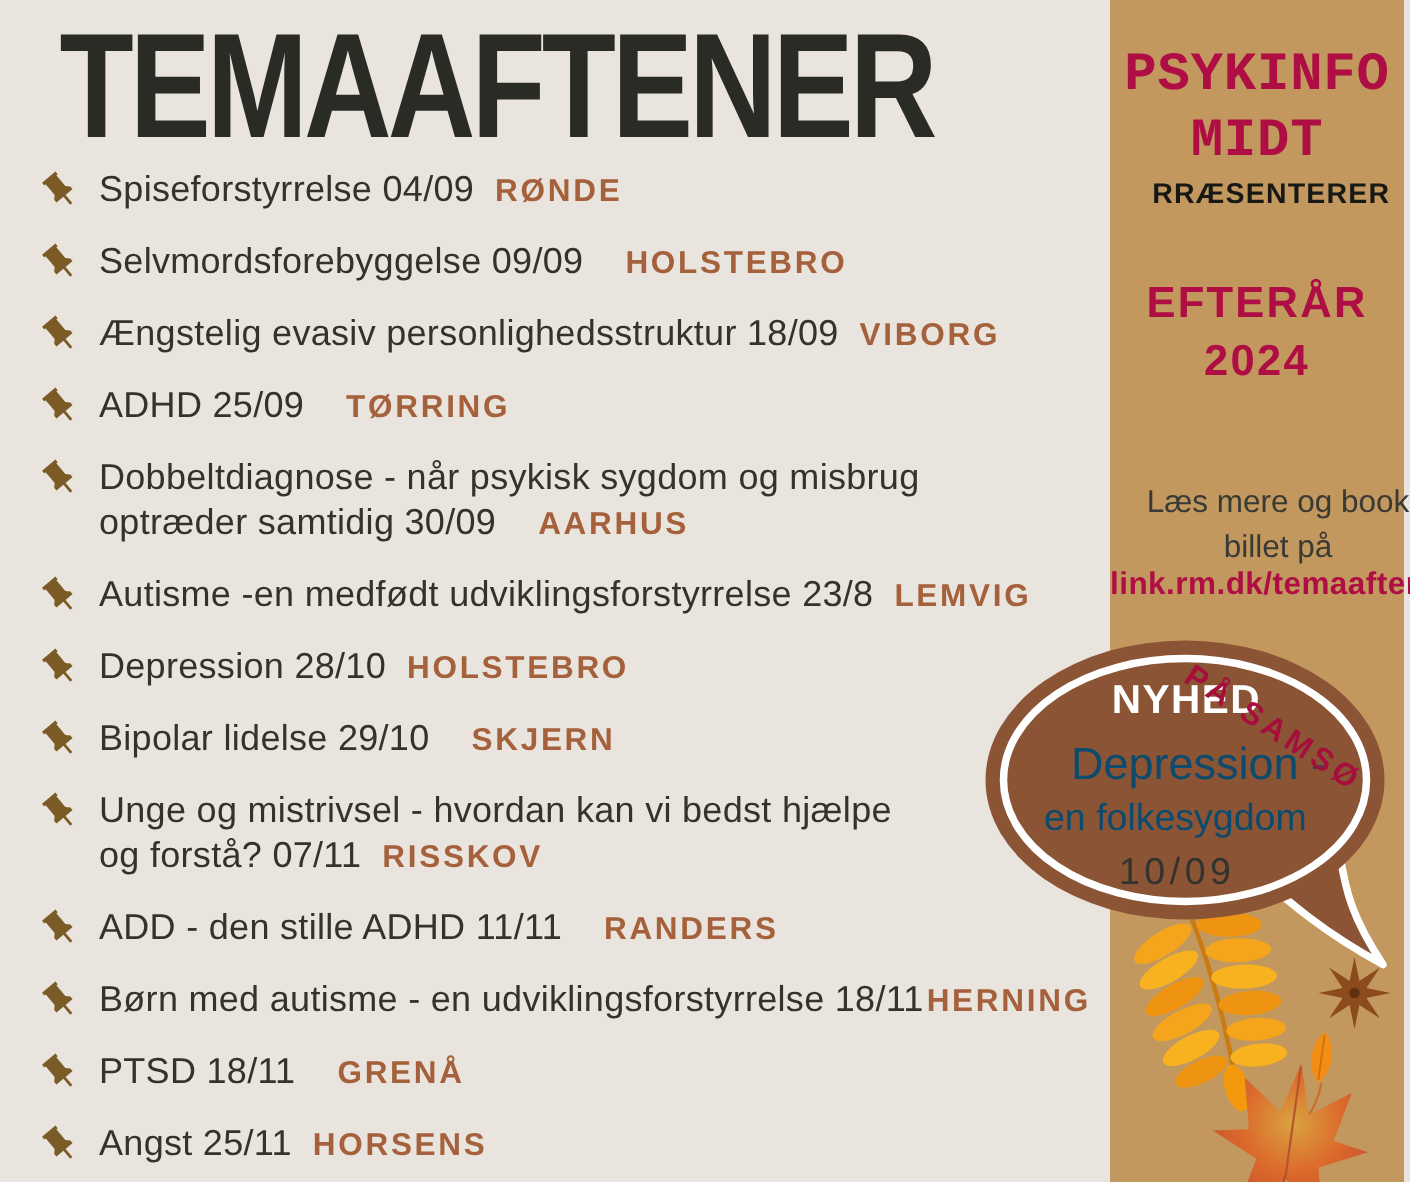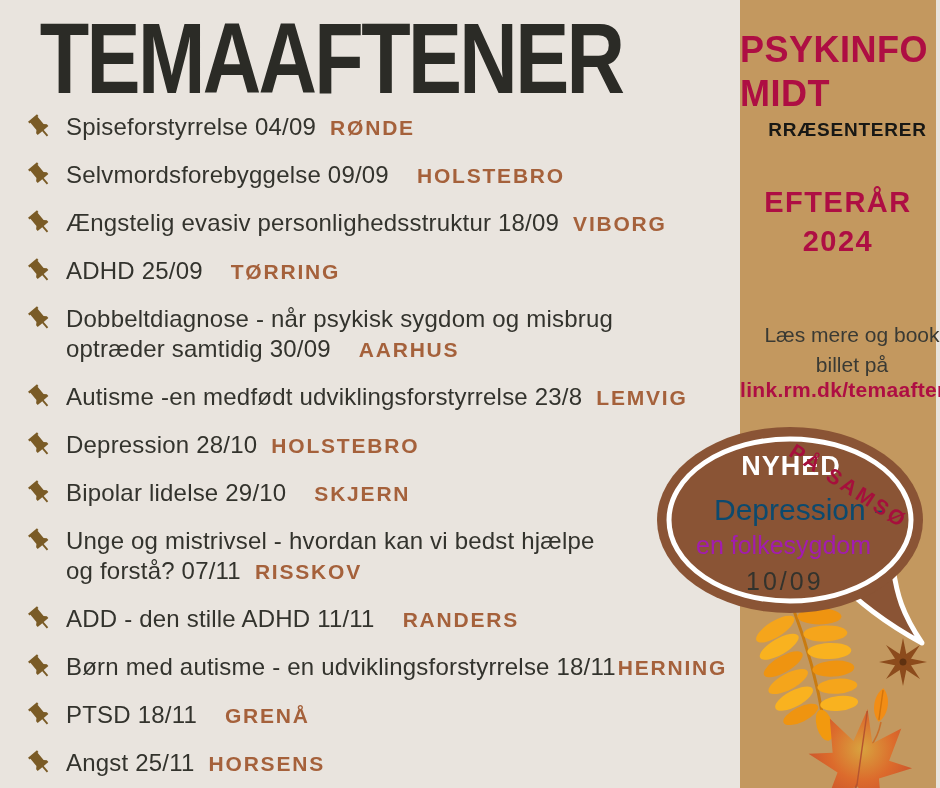--- a/index.html
+++ b/index.html
@@ -33,38 +33,38 @@
   }
   .event:nth-child(2) .loc,
   .event:nth-child(4) .loc,
   .event:nth-child(5) .loc,
   .event:nth-child(8) .loc,
   .event:nth-child(10) .loc,
   .event:nth-child(12) .loc{margin-left:28px;}
   .event:nth-child(11) .loc{margin-left:2px;}
 
   
-  .sb-brand{position:absolute;left:740px;top:28px;width:196px;
-    color:#AE0E43;font-weight:bold;font-size:36px;line-height:44px;white-space:pre-line;letter-spacing:0.5px;}
+  .sb-brand{position:absolute;left:740px;top:28px;width:196px;text-align:center;
+    color:#AE0E43;font-weight:bold;font-size:36px;line-height:44px;white-space:pre-line;letter-spacing:0.5px;font-family:Liberation Mono, monospace;}
   .sb-presents{position:absolute;left:740px;top:119px;width:215px;text-align:center;
     color:#181815;font-weight:bold;font-size:19px;letter-spacing:0.8px;}
   .sb-season{position:absolute;left:740px;top:183px;width:196px;text-align:center;
     color:#AE0E43;font-weight:bold;font-size:29px;line-height:39px;letter-spacing:1.5px;white-space:pre-line;}
   .sb-info{position:absolute;left:740px;top:320px;width:224px;text-align:center;
     color:#3A3A34;font-size:21px;line-height:30px;white-space:pre-line;}
   .sb-link{position:absolute;left:740px;top:378px;width:196px;text-align:center;
     color:#AE0E43;font-weight:bold;font-size:21px;letter-spacing:0.3px;}
 
   
   .bubble{position:absolute;left:650px;top:423px;width:290px;height:240px;}
   .bubble svg{position:absolute;left:0;top:0;}
   .bubble-badge{position:absolute;left:76px;top:28px;width:130px;text-align:center;
     color:#FFFFFF;font-weight:bold;font-size:27px;letter-spacing:1px;}
   .bubble-line1{position:absolute;left:48px;top:70px;color:#0c4a6e;font-size:30px;margin-left:16px;}
-  .bubble-line2{position:absolute;left:46px;top:108px;color:#a21caf;font-size:25px;}
+  .bubble-line2{position:absolute;left:46px;top:108px;color:#0c4a6e;font-size:25px;}
   .bubble-date{position:absolute;left:96px;top:144px;color:#33332D;font-size:25px;letter-spacing:3px;}
   .bubble-overlay{position:absolute;left:148px;top:16px;width:150px;
     color:#A60F3C;font-weight:bold;font-size:21px;letter-spacing:3px;white-space:nowrap;
     transform:rotate(33deg);transform-origin:left top;}
 
   .leaves{position:absolute;left:740px;top:605px;width:196px;height:183px;overflow:hidden;}
 </style>
 </head>
 <body>
 

